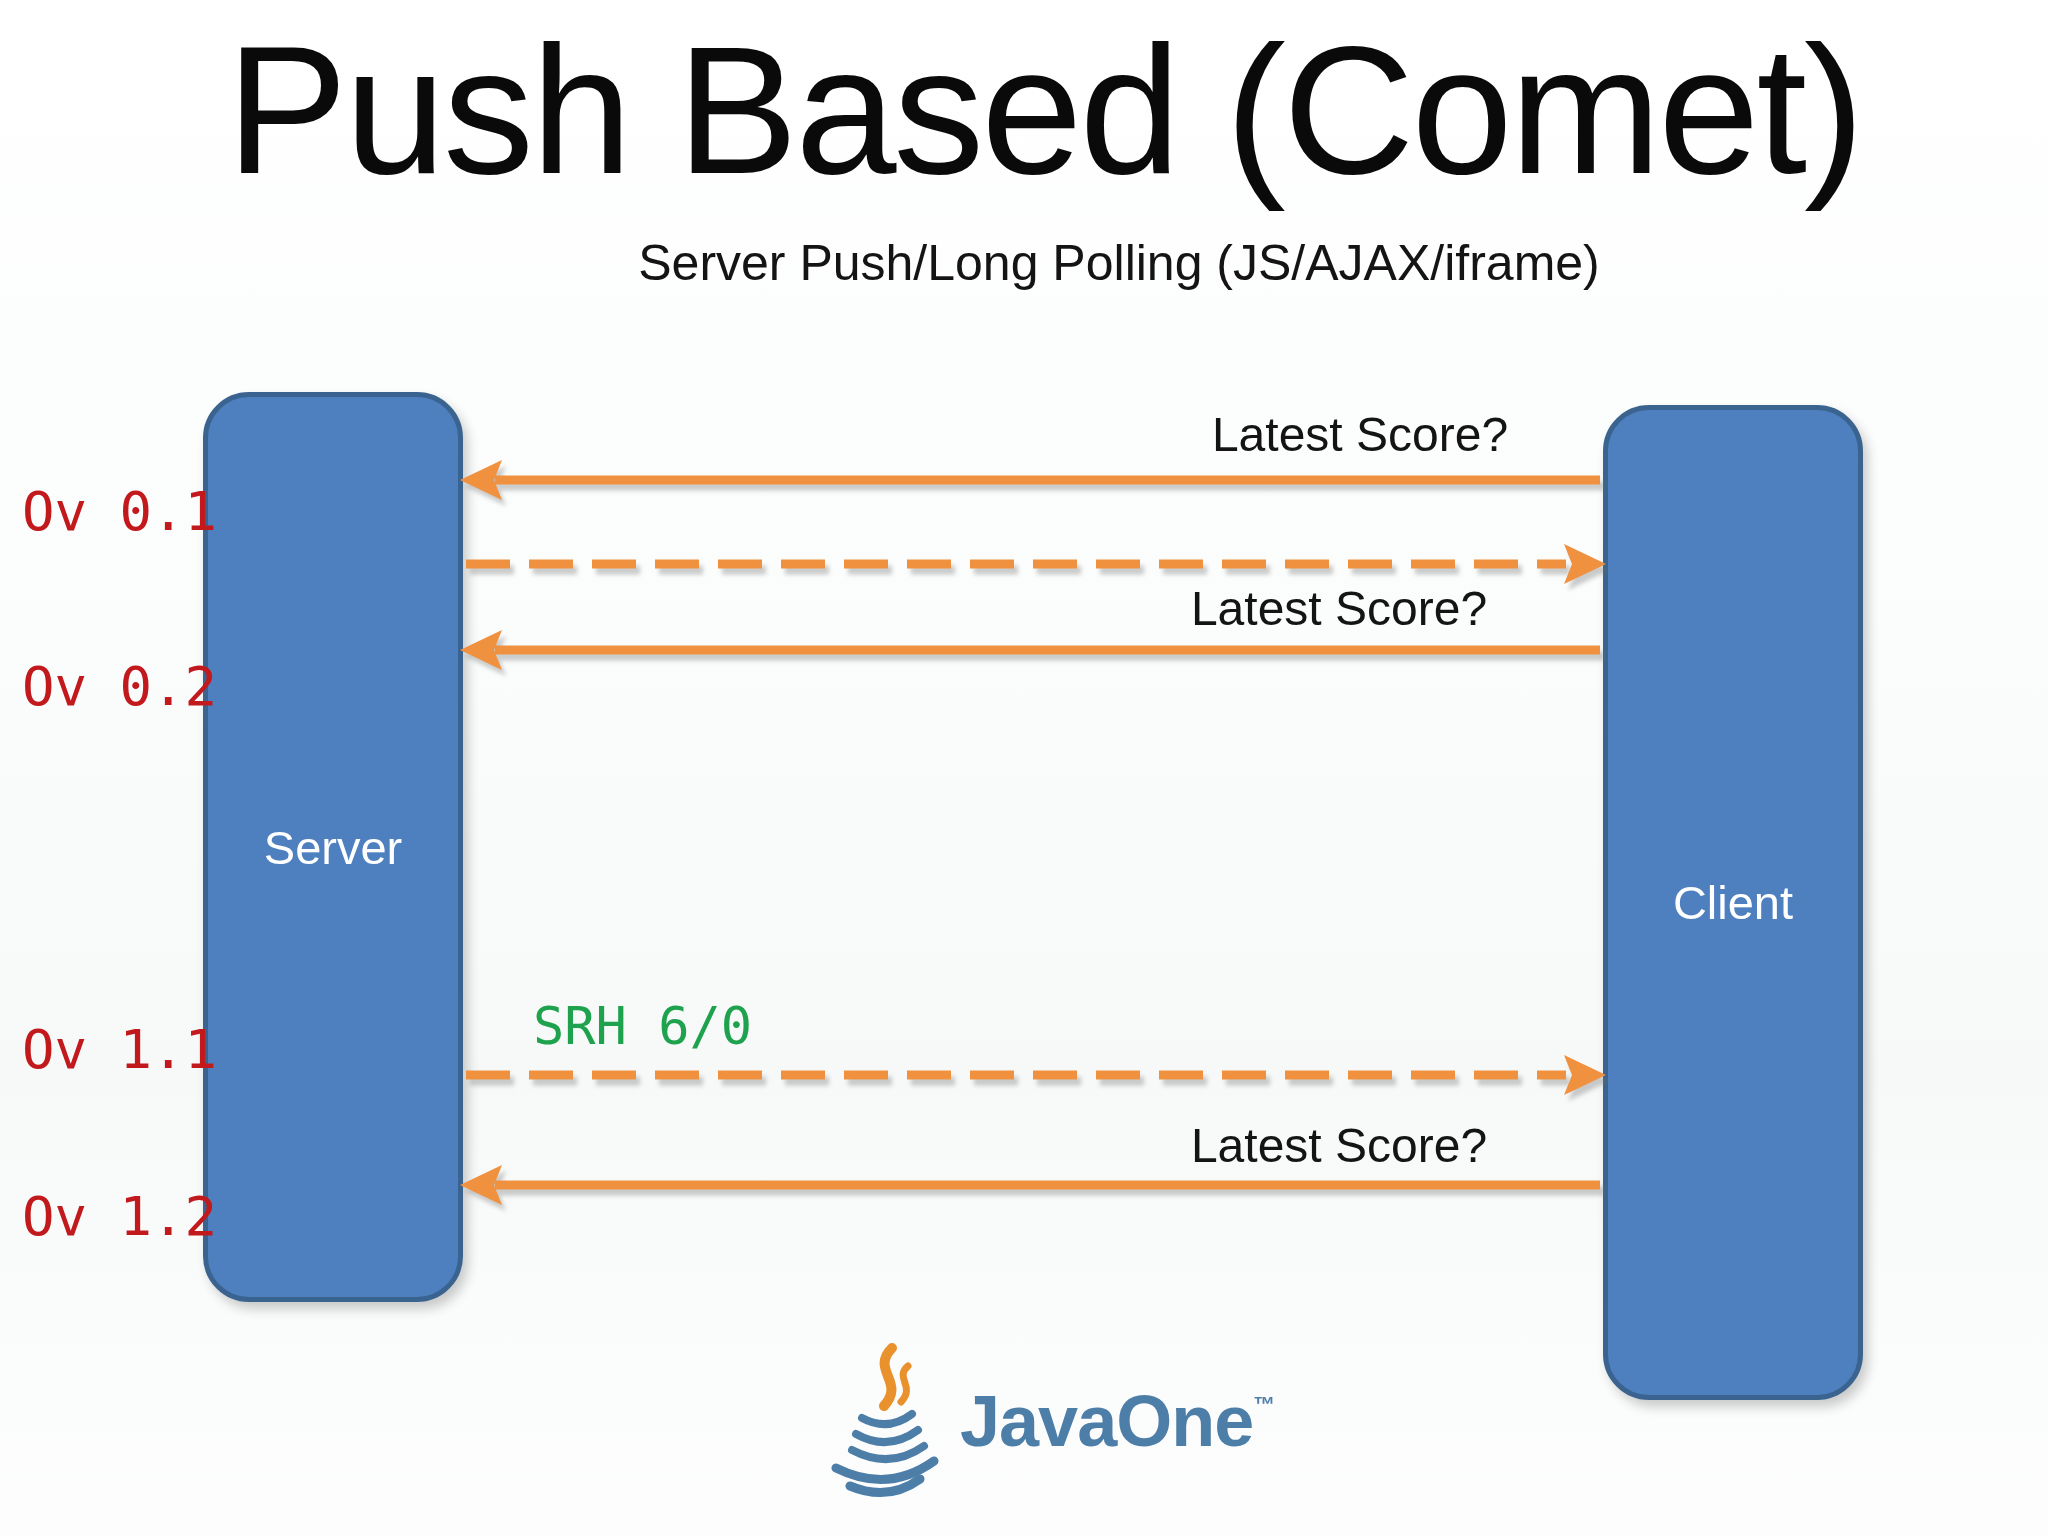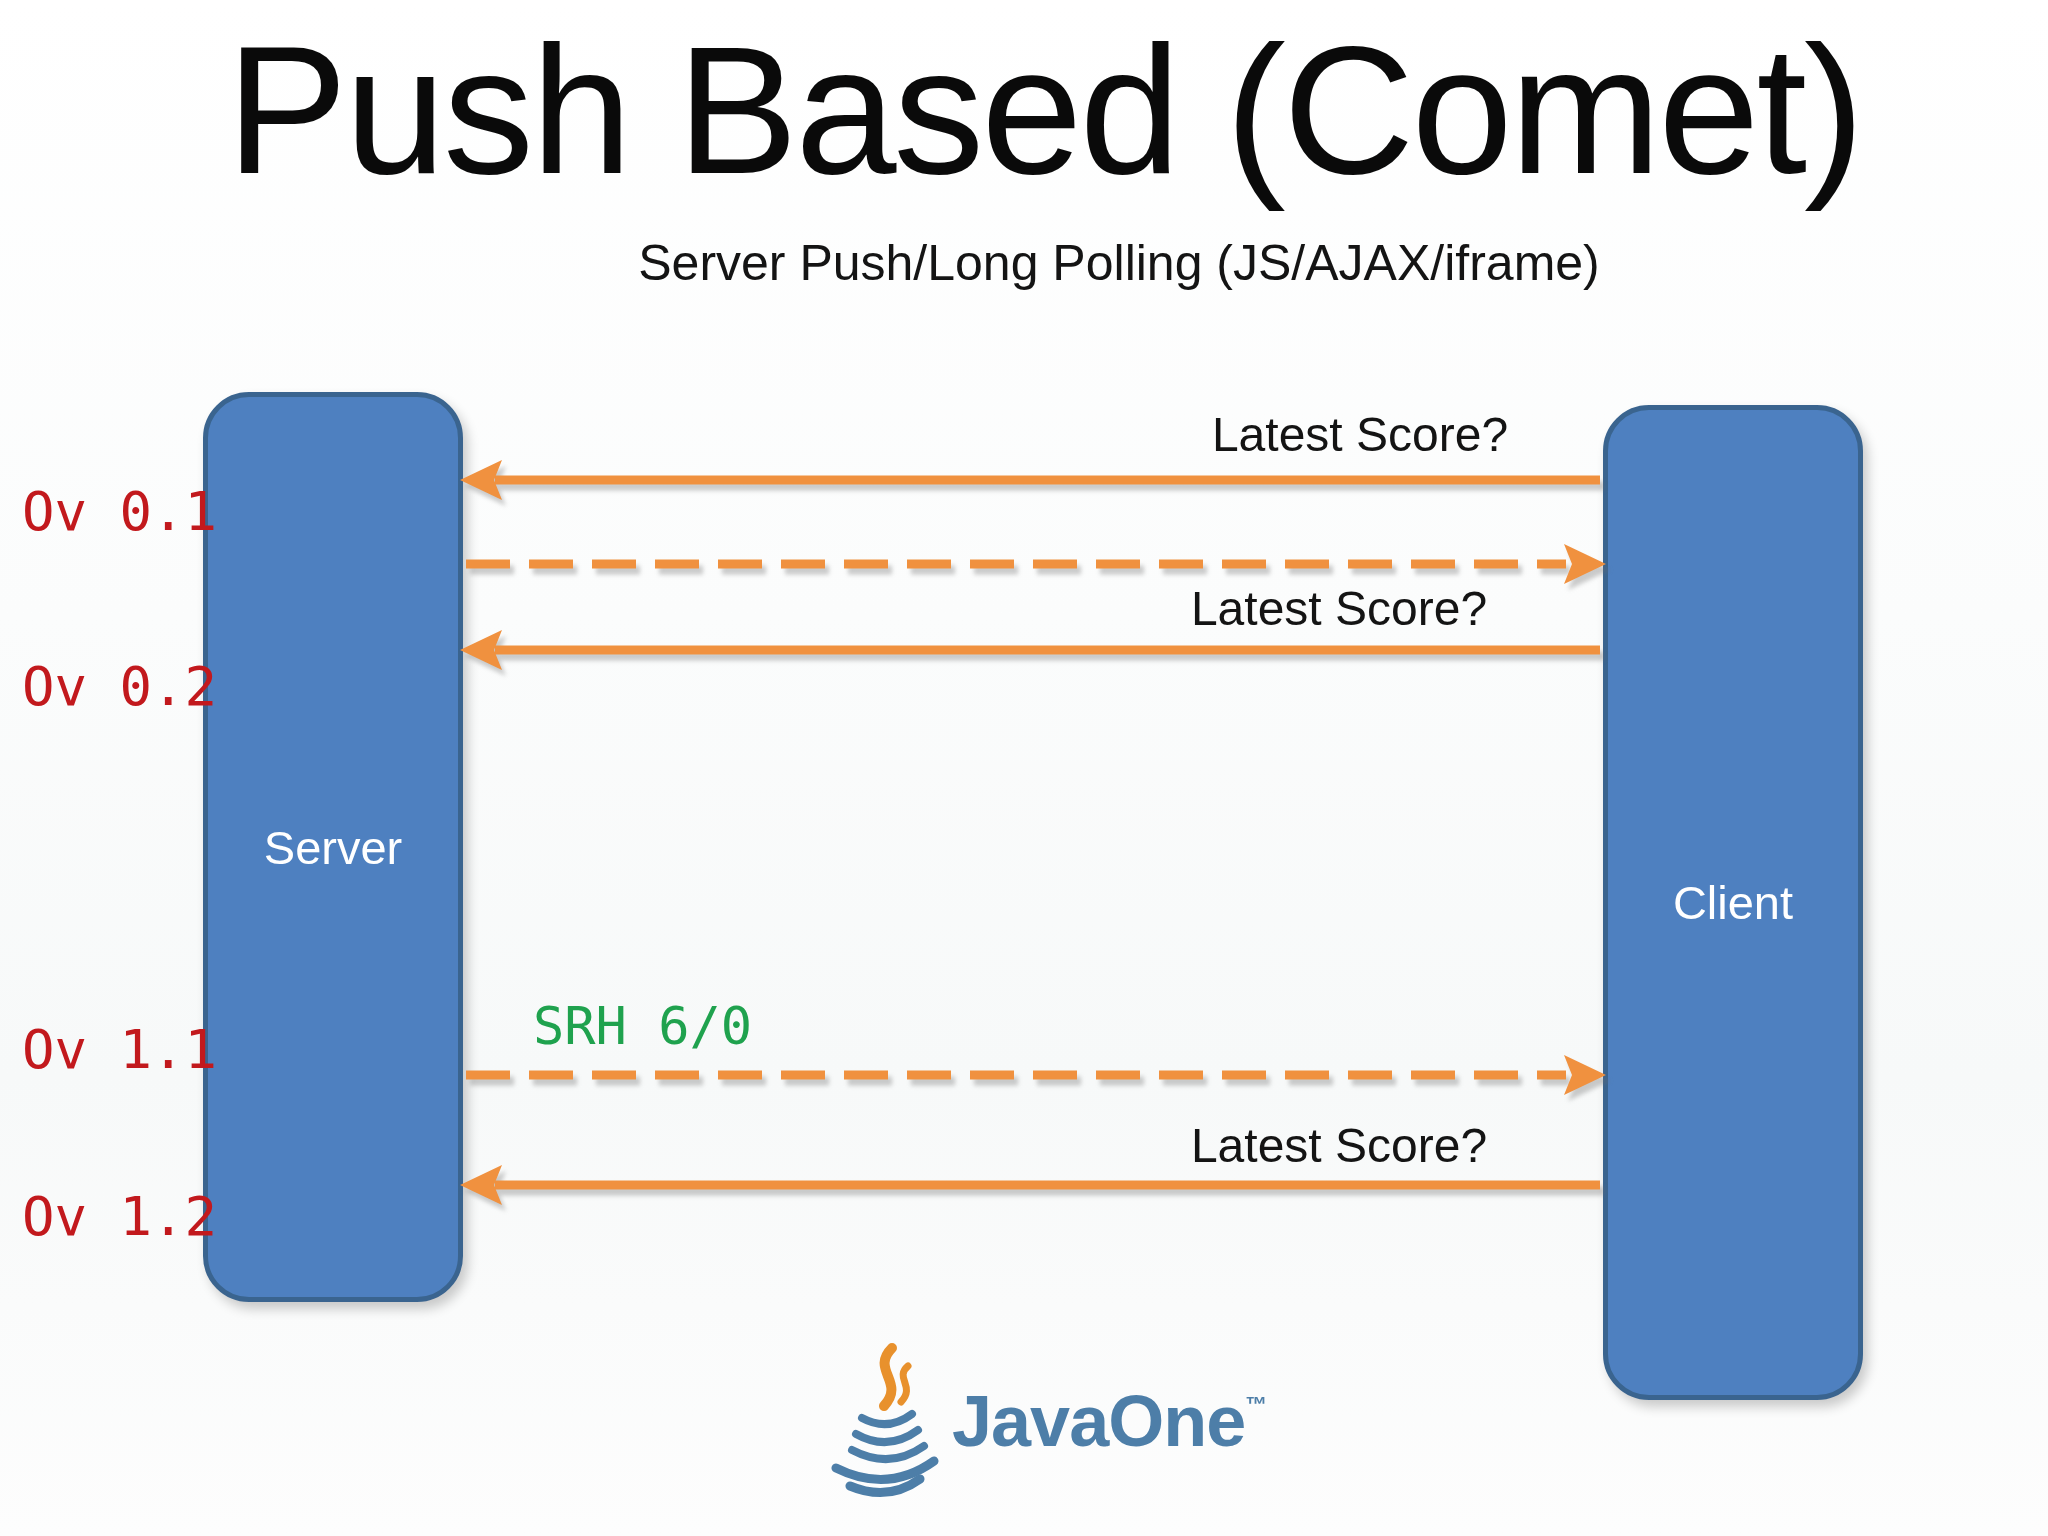--- a/index.html
+++ b/index.html
@@ -102,21 +102,21 @@
   .logo {
     position: absolute;
     left: 828px; top: 1342px;
     display: flex;
     align-items: center;
   }
   .logo .cup-icon { display: block; }
   .cup-stroke  { stroke: var(--logo-blue, #4D7EA8); fill: none; stroke-linecap: round; }
   .steam-stroke{ stroke: var(--steam-orange, #E8912D); fill: none; stroke-linecap: round; }
   .logo-text {
-    margin-left: 12px;
+    margin-left: 20px;
     font-size: 72px;
     font-weight: bold;
     letter-spacing: -1px;
     color: var(--logo-blue, #4D7EA8);
     white-space: nowrap;
   }
   .logo-text sup { font-size: 22px; vertical-align: 34px; font-weight: bold; }
 </style>
 </head>
 <body>

